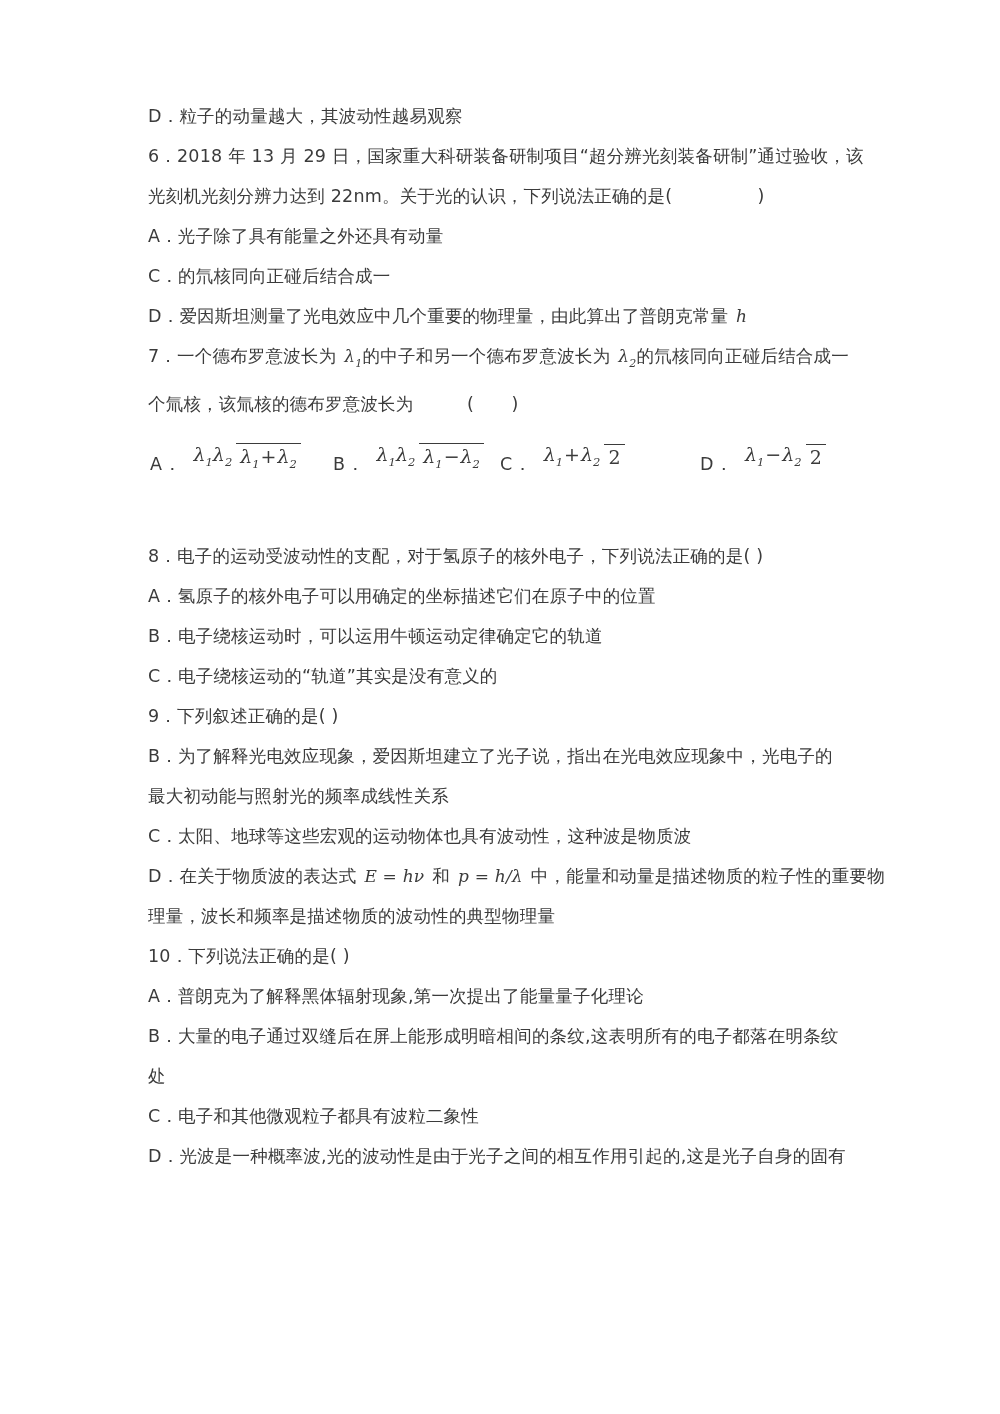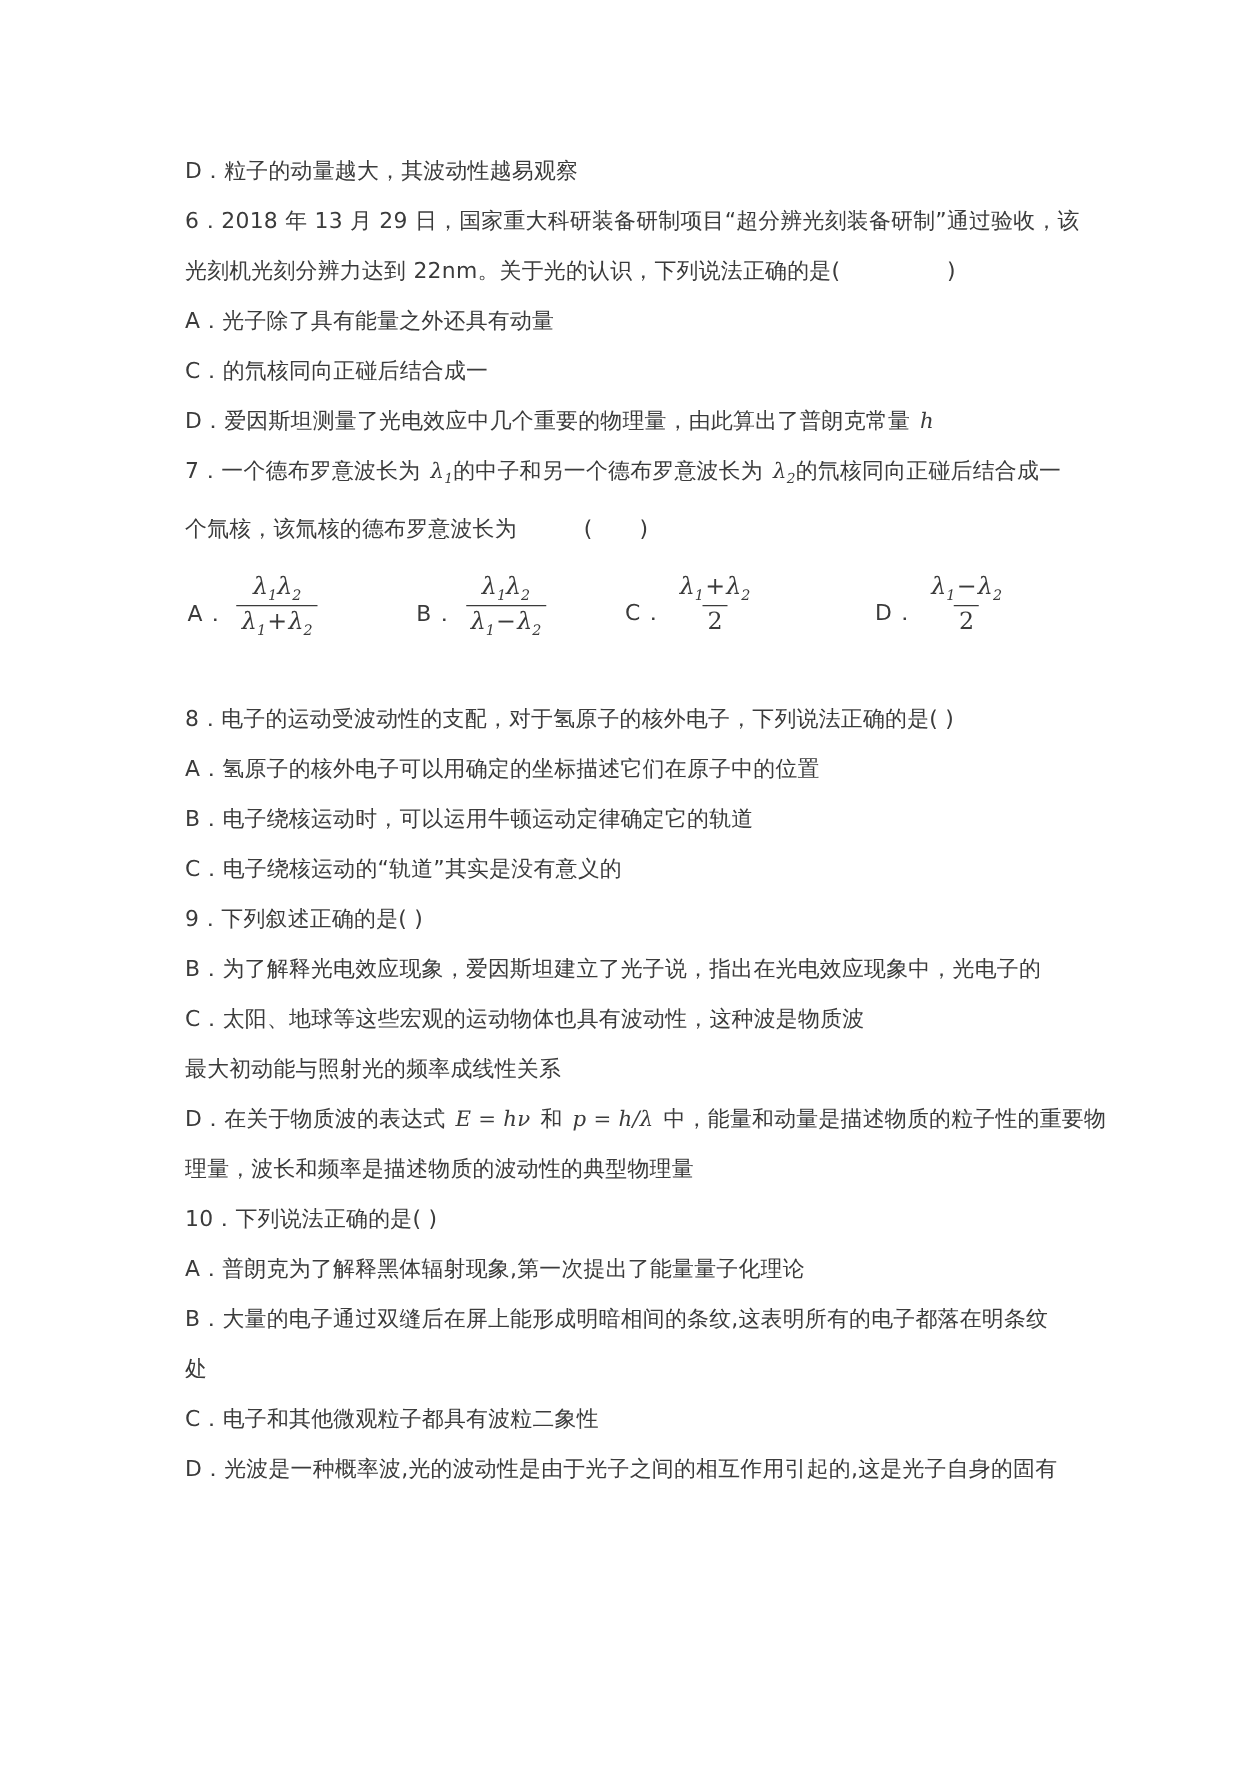--- a/index.html
+++ b/index.html
@@ -16,21 +16,21 @@
     position: relative;
     width: 1000px;
     height: 1414px;
     background: #ffffff;
     overflow: hidden;
     box-sizing: border-box;
   }
   .content {
     position: absolute;
     left: 148px;
-    top: 117px;
+    top: 96px;
     width: 706px;
   }
   .line {
     font-size: 17.5px;
     line-height: 40px;
     color: #3b3b3b;
     letter-spacing: 0.2px;
     white-space: nowrap;
   }
   .ital {
@@ -63,21 +63,21 @@
     font-size: 17.5px;
     color: #3b3b3b;
   }
   .frac-item .tag {
     letter-spacing: 1.5px;
     margin-right: 7px;
     padding-top: 14px;
   }
   .frac {
     display: inline-flex;
-    flex-direction: column;
+    flex-direction: row;
     align-items: center;
     font-family: "DejaVu Serif", "Liberation Serif", serif;
   }
   .frac .num,
   .frac .den {
     padding: 0 4px;
     font-size: 19px;
     font-style: italic;
     line-height: 1.25;
     white-space: nowrap;
@@ -189,24 +189,24 @@
       <span>C．电子绕核运动的“轨道”其实是没有意义的</span>
     </div>
 
     <div class="line">
       <span>9．下列叙述正确的是(    )</span>
     </div>
     <div class="line">
       <span>B．为了解释光电效应现象，爱因斯坦建立了光子说，指出在光电效应现象中，光电子的</span>
     </div>
     <div class="line">
+      <span>最大初动能与照射光的频率成线性关系</span>
+    </div>
+    <div class="line">
       <span>C．太阳、地球等这些宏观的运动物体也具有波动性，这种波是物质波</span>
-    </div>
-    <div class="line">
-      <span>最大初动能与照射光的频率成线性关系</span>
     </div>
     <div class="line">
       <span>D．在关于物质波的表达式</span><span class="gap-sm"></span><span class="ital">E = hν</span><span class="gap-sm"></span><span>和</span><span class="gap-sm"></span><span class="ital">p = h/λ</span><span class="gap-sm"></span><span>中，能量和动量是描述物质的粒子性的重要物</span>
     </div>
     <div class="line">
       <span>理量，波长和频率是描述物质的波动性的典型物理量</span>
     </div>
 
     <div class="line">
       <span>10．下列说法正确的是(     )</span>

